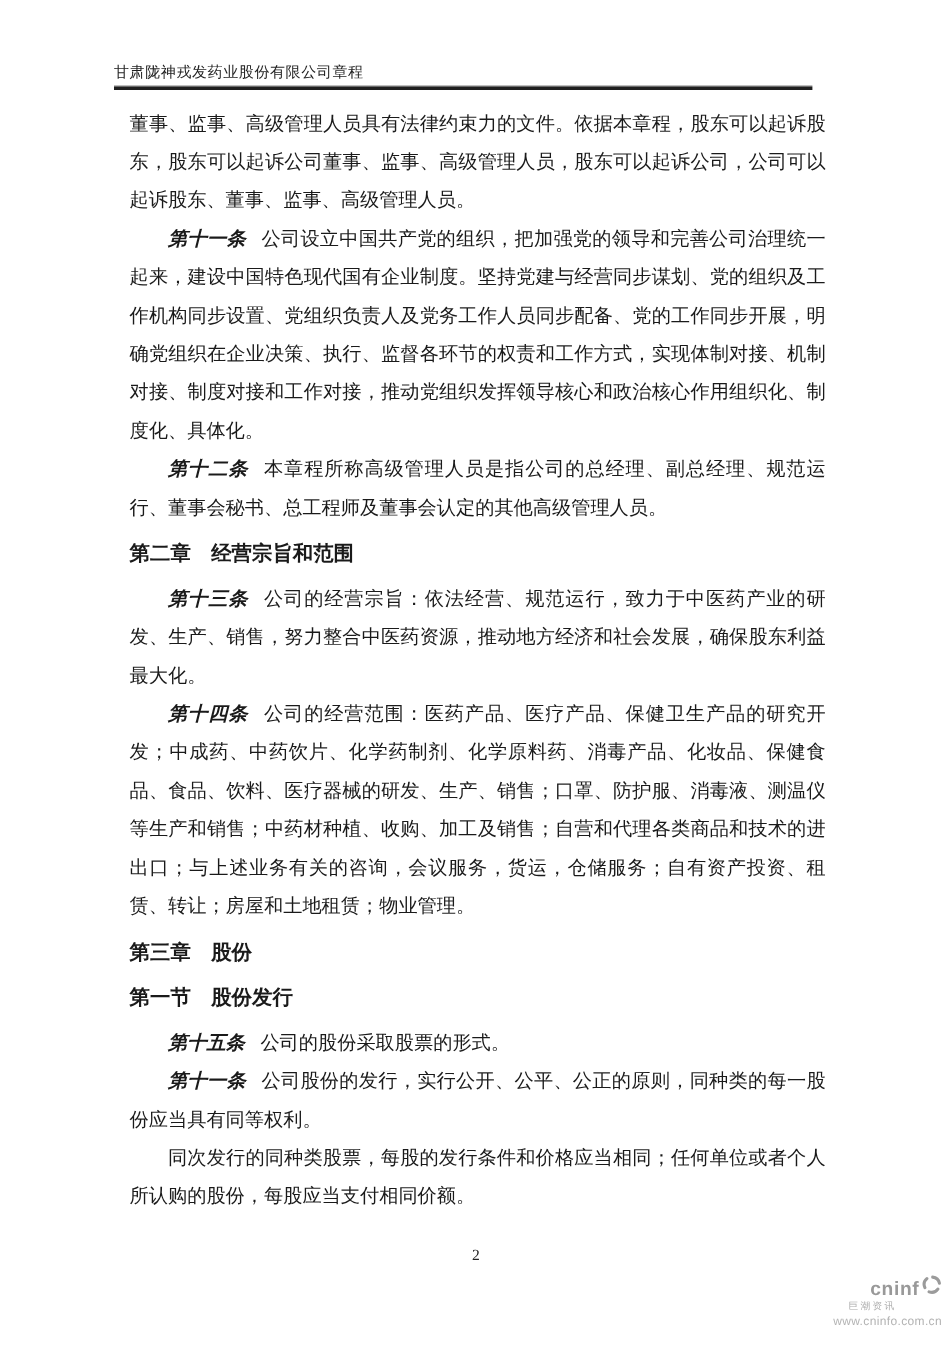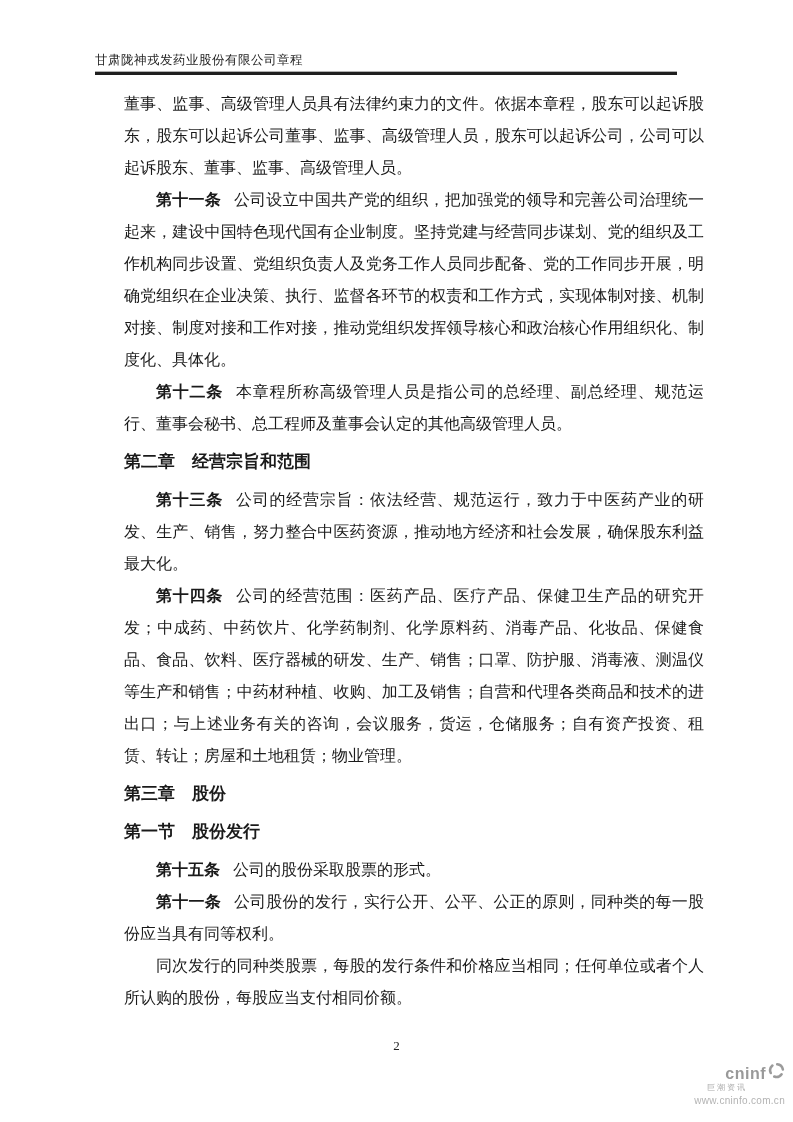--- a/index.html
+++ b/index.html
@@ -28,31 +28,31 @@
     position: absolute;
     left: 95px; top: 71px;
     width: 582px;
   }
   .header-rule .rule-light { height: 1px; background: #b0b0b0; }
   .header-rule .rule-dark  { height: 3px; background: #1f1f1f; margin-top: 0px; }
 
   
   .doc-body {
     position: absolute;
-    left: 124px; top: 88px;
+    left: 108px; top: 88px;
     width: 580px;
     font-size: 16px;
     line-height: 32px;
     text-align: justify;
     text-justify: inter-ideograph;
     word-break: break-all;
   }
   .para { margin: 0; text-indent: 2em; }
   .para.continuation { text-indent: 0; }
-  .para .term { font-weight: 700; margin-right: 13px; }
+  .para .term { font-weight: 700; margin-right: 13px; font-style: italic; }
   .heading {
     font-weight: 700;
     text-indent: 0;
     font-size: 17px;
     margin: 6px 0;
   }
 
   
   .page-number {
     position: absolute;

